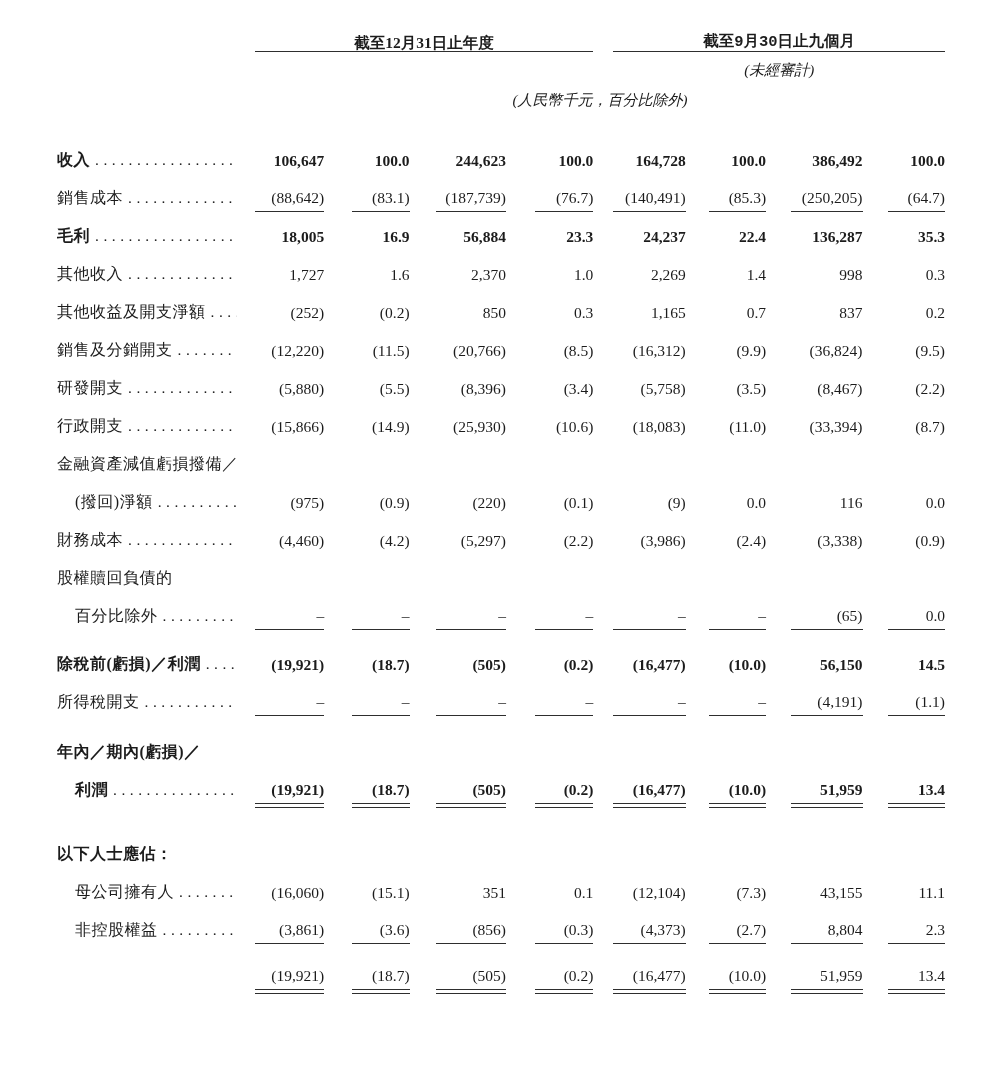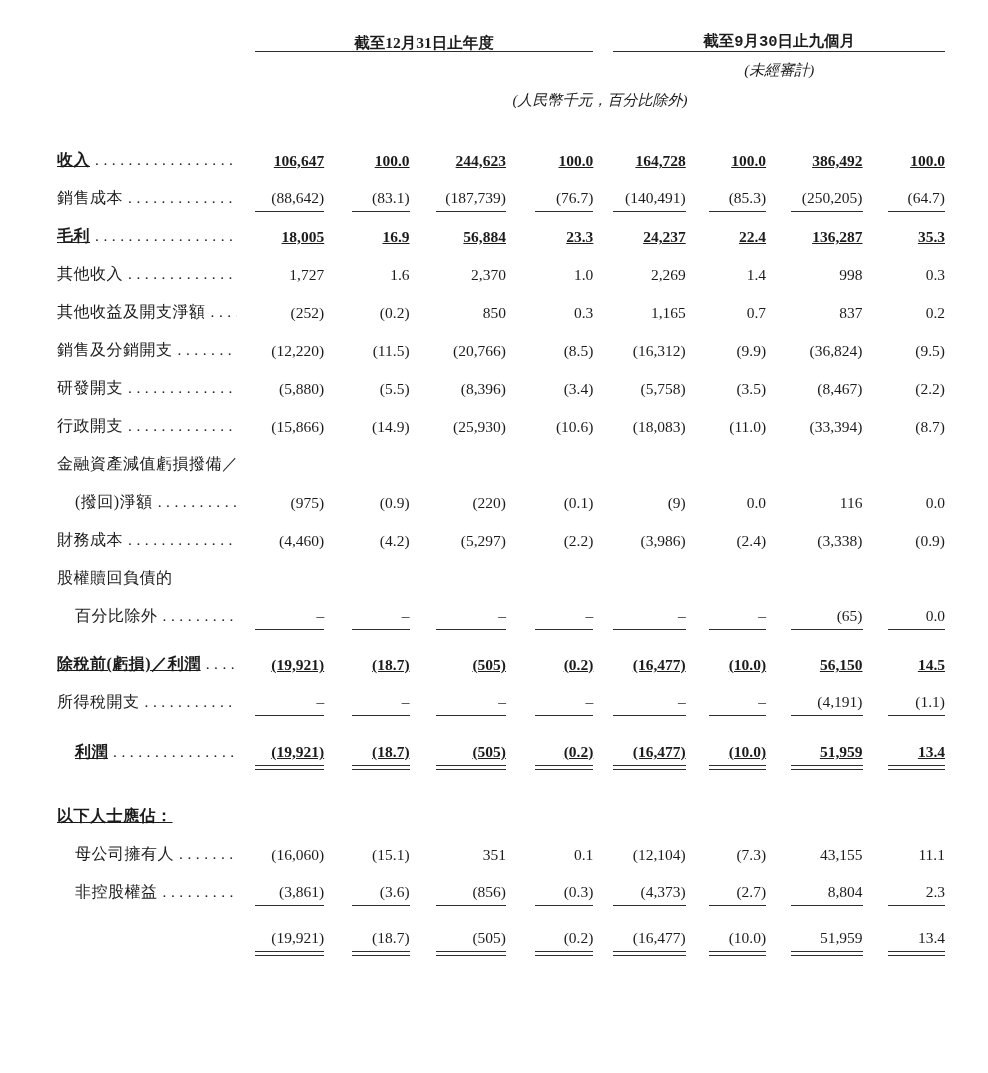--- a/index.html
+++ b/index.html
@@ -48,21 +48,21 @@
 
   
   tbody tr.vrow { height: 38px; }
   .cv { text-align: right; padding-bottom: 5px; white-space: nowrap; }
   .cv.ul { border-bottom: 1.3px solid #2e2e2e; }
   .cv.dul { border-bottom: 1.3px solid #2e2e2e; position: relative; }
   .cv.dul::after {
     content: ""; position: absolute; left: 0; right: 0; bottom: -5px;
     border-bottom: 1.3px solid #2e2e2e;
   }
-  tr.bold .cv, tr.bold .lt { font-weight: 700; text-decoration: underline; }
+  tr.bold .cv, tr.bold .lt { font-weight: 700; }
 
   td.lbl { overflow: hidden; }
   .lblwrap { display: flex; align-items: baseline; padding-bottom: 5px; }
   .lblwrap.ind { padding-left: 18px; }
   .lt { white-space: nowrap; font-size: 16px; letter-spacing: 0.5px; }
   .leaders {
     flex: 1 1 auto; overflow: hidden; white-space: nowrap;
     margin: 0 18px 0 5px; min-width: 0;
   }
   .leaders::after {
@@ -593,20 +593,51 @@
           </td>
           <td class="c8">
             <div class="cv ul">(1.1)</div>
           </td>
         </tr>
         <tr style="height: 12px;">
           <td colspan="9"></td>
         </tr>
         <tr class="vrow bold">
           <td class="lbl">
+            <div class="lblwrap">
+              <span class="lt">年內／期內(虧損)／</span>
+            </div>
+          </td>
+          <td class="c1">
+            <div class="cv"></div>
+          </td>
+          <td class="c2">
+            <div class="cv"></div>
+          </td>
+          <td class="c3">
+            <div class="cv"></div>
+          </td>
+          <td class="c4">
+            <div class="cv"></div>
+          </td>
+          <td class="c5">
+            <div class="cv"></div>
+          </td>
+          <td class="c6">
+            <div class="cv"></div>
+          </td>
+          <td class="c7">
+            <div class="cv"></div>
+          </td>
+          <td class="c8">
+            <div class="cv"></div>
+          </td>
+        </tr>
+        <tr class="vrow bold">
+          <td class="lbl">
             <div class="lblwrap ind">
               <span class="lt">利潤</span>
               <span class="leaders"></span>
             </div>
           </td>
           <td class="c1">
             <div class="cv dul">(19,921)</div>
           </td>
           <td class="c2">
             <div class="cv dul">(18.7)</div>

